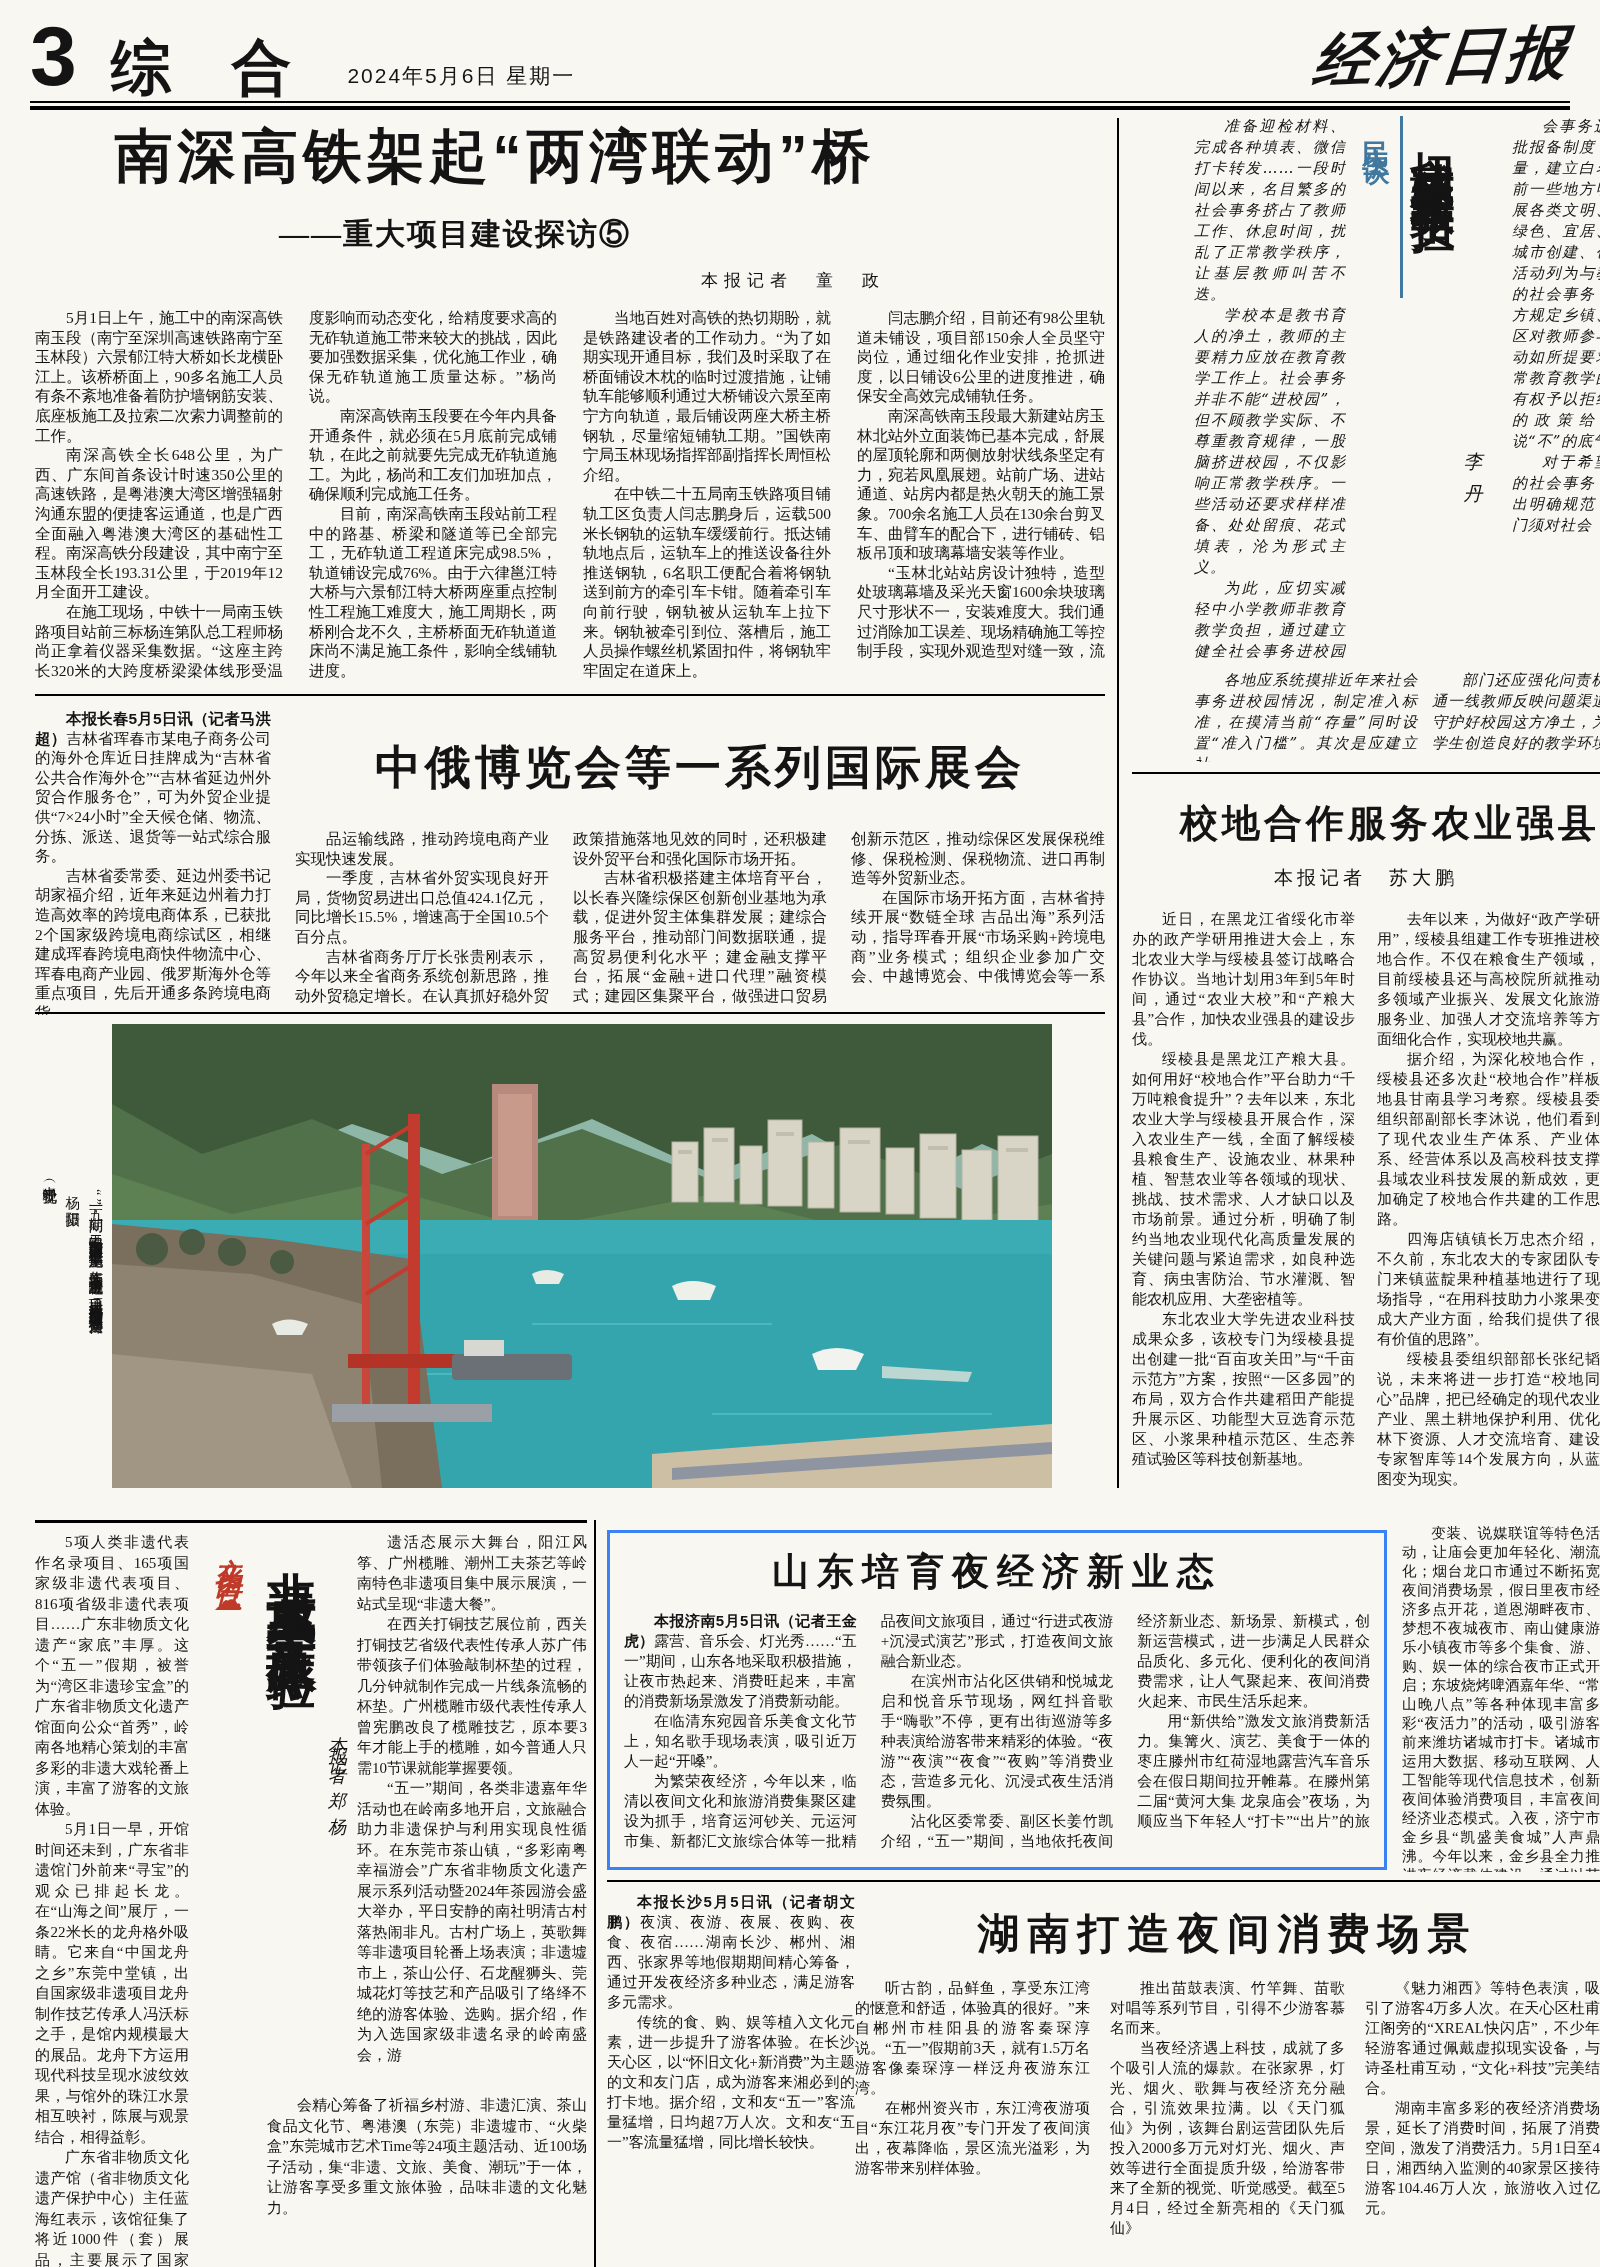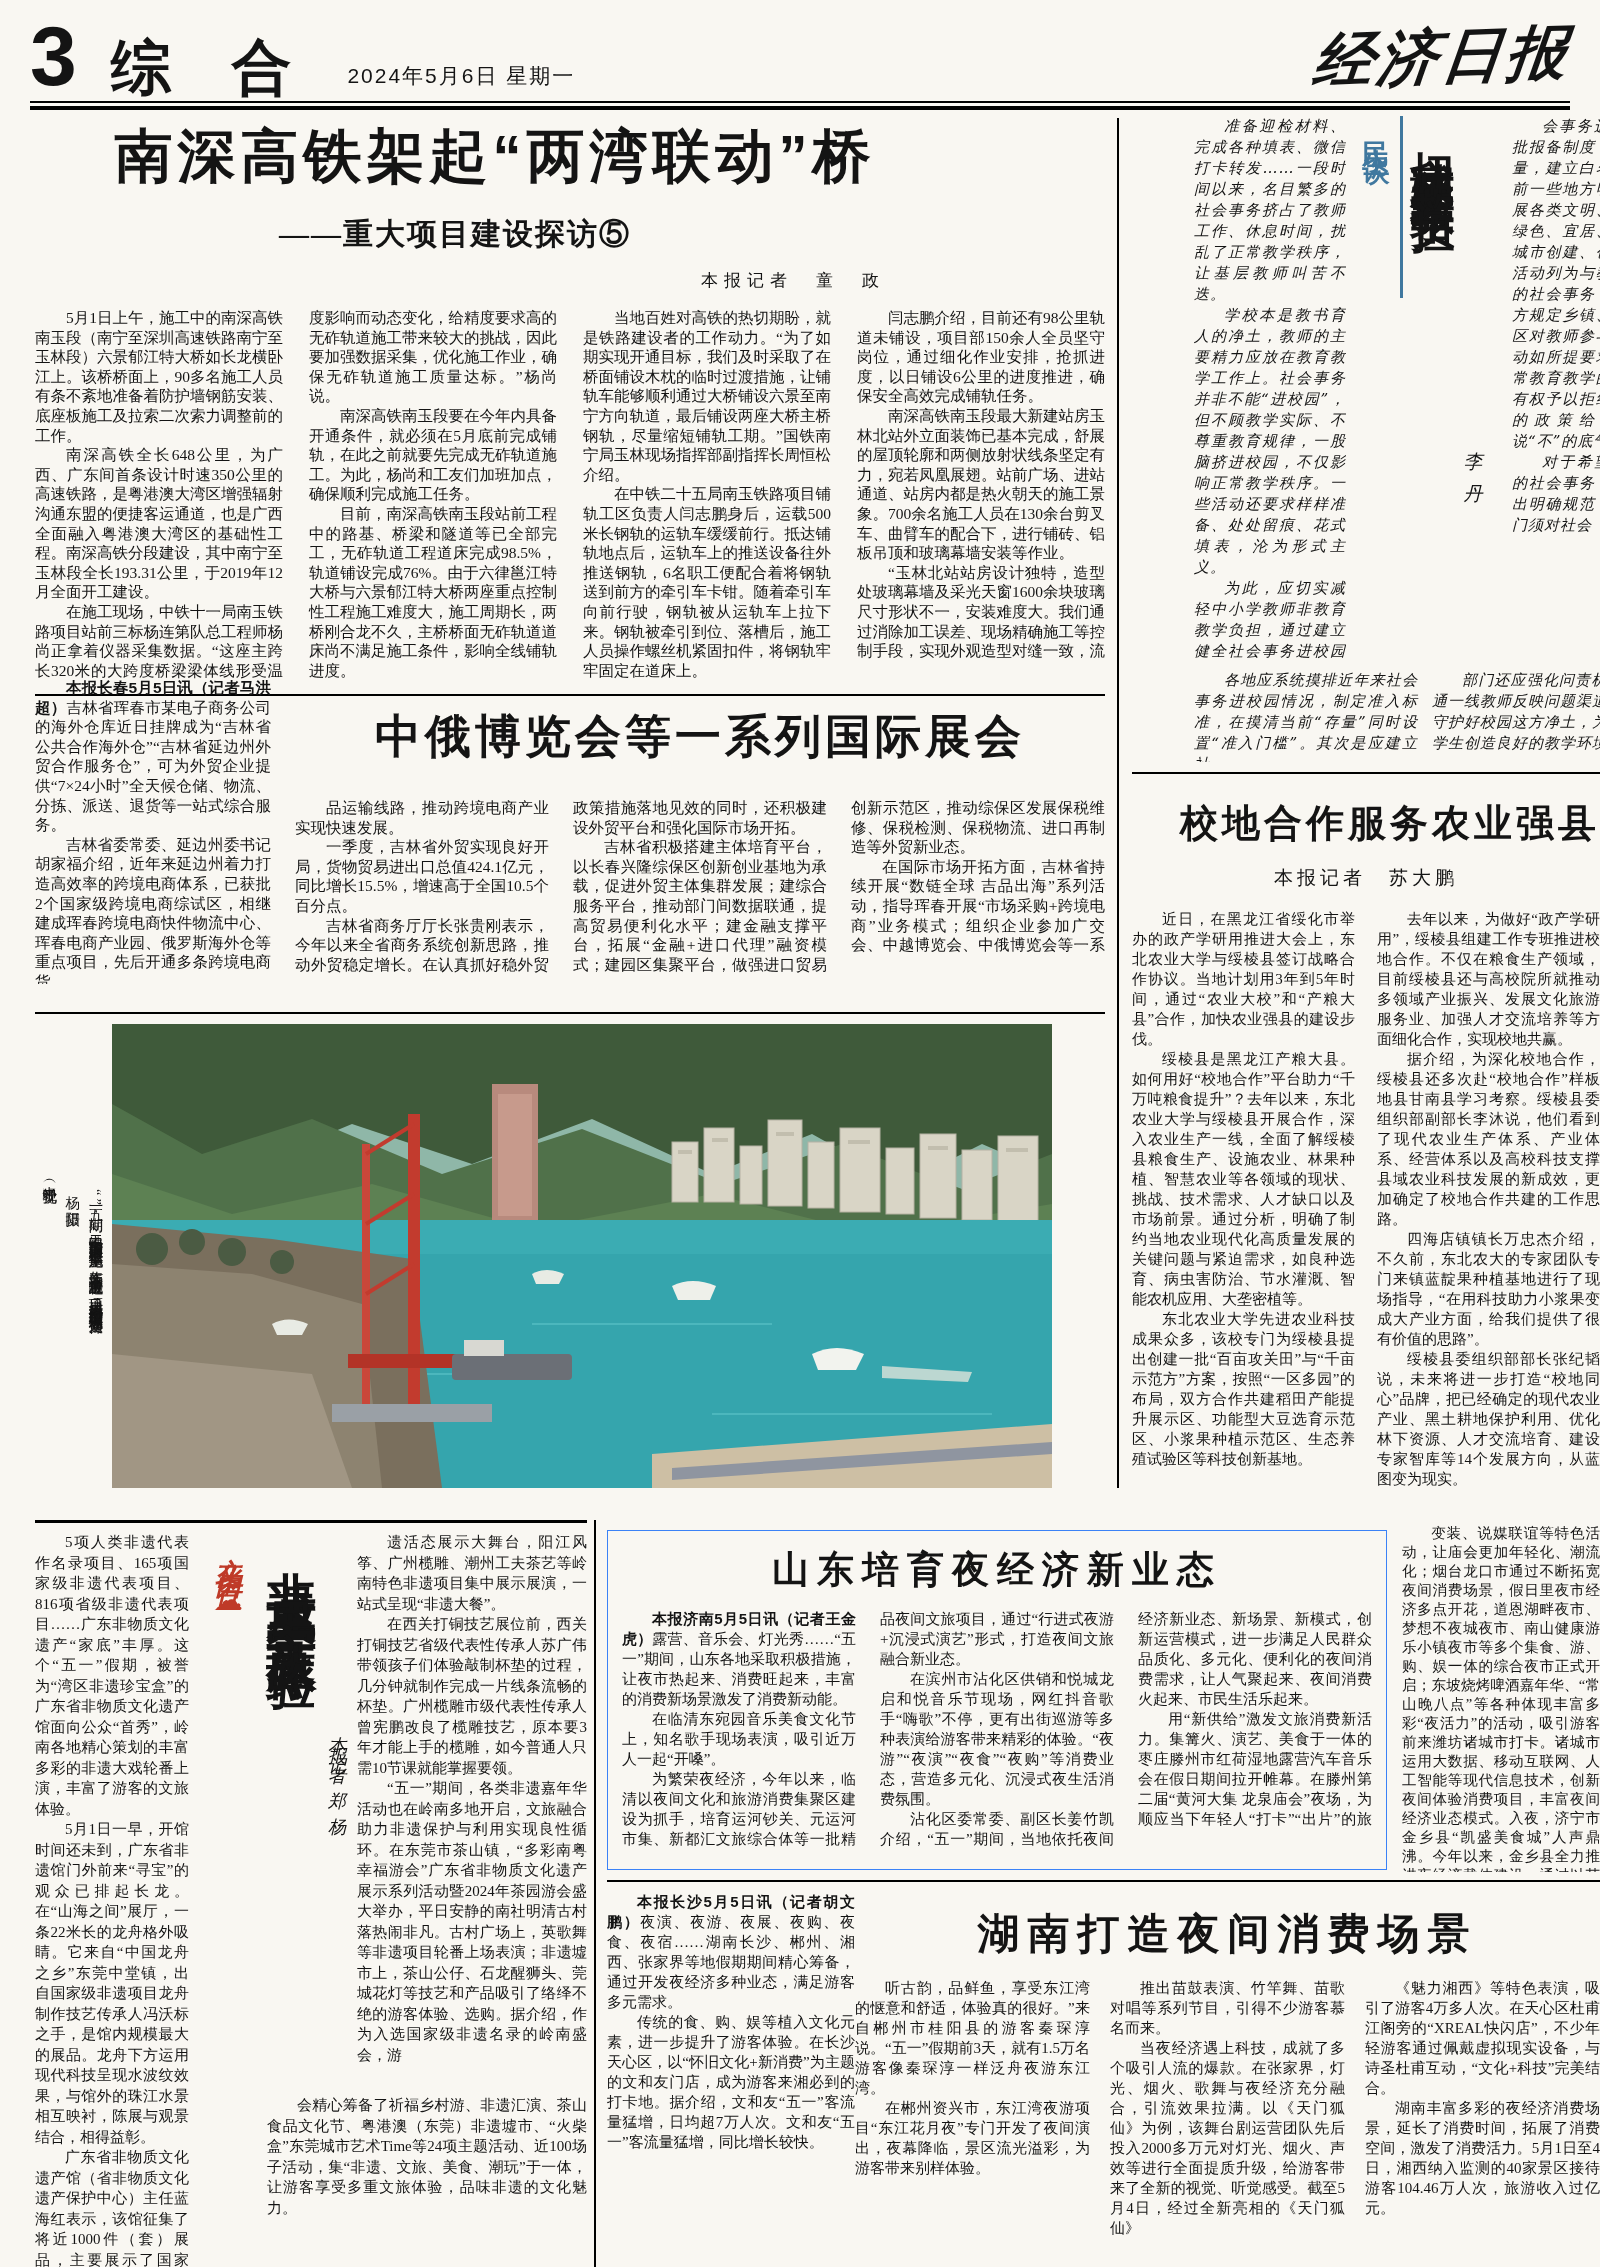--- a/index.html
+++ b/index.html
@@ -69,21 +69,21 @@
 <div class="abs" style="left:35px;top:118px;width:1070px;height:572px;overflow:hidden;">
   <div class="main-hl sans">南深高铁架起“两湾联动”桥</div>
   <div class="main-sub" style="margin-top:18px;">——重大项目建设探访⑤</div>
   <div class="main-by" style="margin-top:14px;">本报记者　童　政</div>
   <div class="body-txt cols4" style="margin-top:16px;height:382px;">
     <div class="contents"><p>5月1日上午，施工中的南深高铁南玉段（南宁至深圳高速铁路南宁至玉林段）六景郁江特大桥如长龙横卧江上。该桥桥面上，90多名施工人员有条不紊地准备着防护墙钢筋安装、底座板施工及拉索二次索力调整前的工作。</p><p>南深高铁全长648公里，为广西、广东间首条设计时速350公里的高速铁路，是粤港澳大湾区增强辐射沟通东盟的便捷客运通道，也是广西全面融入粤港澳大湾区的基础性工程。南深高铁分段建设，其中南宁至玉林段全长193.31公里，于2019年12月全面开工建设。</p><p>在施工现场，中铁十一局南玉铁路项目站前三标杨连第队总工程师杨尚正拿着仪器采集数据。“这座主跨长320米的大跨度桥梁梁体线形受温度影响而动态变化，给精度要求高的无砟轨道施工带来较大的挑战，因此要加强数据采集，优化施工作业，确保无砟轨道施工质量达标。”杨尚说。</p><p>南深高铁南玉段要在今年内具备开通条件，就必须在5月底前完成铺轨，在此之前就要先完成无砟轨道施工。为此，杨尚和工友们加班加点，确保顺利完成施工任务。</p><p>目前，南深高铁南玉段站前工程中的路基、桥梁和隧道等已全部完工，无砟轨道工程道床完成98.5%，轨道铺设完成76%。由于六律邕江特大桥与六景郁江特大桥两座重点控制性工程施工难度大，施工周期长，两桥刚合龙不久，主桥桥面无砟轨道道床尚不满足施工条件，影响全线铺轨进度。</p><p>当地百姓对高铁的热切期盼，就是铁路建设者的工作动力。“为了如期实现开通目标，我们及时采取了在桥面铺设木枕的临时过渡措施，让铺轨车能够顺利通过大桥铺设六景至南宁方向轨道，最后铺设两座大桥主桥钢轨，尽量缩短铺轨工期。”国铁南宁局玉林现场指挥部副指挥长周恒松介绍。</p><p>在中铁二十五局南玉铁路项目铺轨工区负责人闫志鹏身后，运载500米长钢轨的运轨车缓缓前行。抵达铺轨地点后，运轨车上的推送设备往外推送钢轨，6名职工便配合着将钢轨送到前方的牵引车卡钳。随着牵引车向前行驶，钢轨被从运轨车上拉下来。钢轨被牵引到位、落槽后，施工人员操作螺丝机紧固扣件，将钢轨牢牢固定在道床上。</p><p>闫志鹏介绍，目前还有98公里轨道未铺设，项目部150余人全员坚守岗位，通过细化作业安排，抢抓进度，以日铺设6公里的进度推进，确保安全高效完成铺轨任务。</p><p>南深高铁南玉段最大新建站房玉林北站外立面装饰已基本完成，舒展的屋顶轮廓和两侧放射状线条坚定有力，宛若凤凰展翅。站前广场、进站通道、站房内都是热火朝天的施工景象。700余名施工人员在130余台剪叉车、曲臂车的配合下，进行铺砖、铝板吊顶和玻璃幕墙安装等作业。</p><p>“玉林北站站房设计独特，造型处玻璃幕墙及采光天窗1600余块玻璃尺寸形状不一，安装难度大。我们通过消除加工误差、现场精确施工等控制手段，实现外观造型对缝一致，流畅美观。”中铁十一局南玉铁路玉林北站项目工程部部长梁翼说。</p></div>
   </div>
 </div>
 
 <div class="abs rule" style="left:35px;top:694px;width:1070px;height:2px;"></div>
-<div class="abs" style="left:35px;top:678px;width:1070px;height:306px;overflow:hidden;">
+<div class="abs" style="left:35px;top:709px;width:1070px;height:306px;overflow:hidden;">
   <div style="display:flex;gap:24px;height:100%;">
     <div class="body-txt" style="width:236px;flex:none;overflow:hidden;">
       <p><b class="dl">本报长春5月5日讯（记者马洪超）</b><span>吉林省珲春市某电子商务公司的海外仓库近日挂牌成为“吉林省公共合作海外仓”“吉林省延边州外贸合作服务仓”，可为外贸企业提供“7×24小时”全天候仓储、物流、分拣、派送、退货等一站式综合服务。</span></p>
       <div class="contents"><p>吉林省委常委、延边州委书记胡家福介绍，近年来延边州着力打造高效率的跨境电商体系，已获批2个国家级跨境电商综试区，相继建成珲春跨境电商快件物流中心、珲春电商产业园、俄罗斯海外仓等重点项目，先后开通多条跨境电商货</p></div>
     </div>
     <div style="flex:1;display:flex;flex-direction:column;">
       <div class="jl-hl">中俄博览会等一系列国际展会</div>
       <div class="body-txt cols3" style="margin-top:30px;flex:1;">
         <div class="contents"><p>品运输线路，推动跨境电商产业实现快速发展。</p><p>一季度，吉林省外贸实现良好开局，货物贸易进出口总值424.1亿元，同比增长15.5%，增速高于全国10.5个百分点。</p><p>吉林省商务厅厅长张贵刚表示，今年以来全省商务系统创新思路，推动外贸稳定增长。在认真抓好稳外贸政策措施落地见效的同时，还积极建设外贸平台和强化国际市场开拓。</p><p>吉林省积极搭建主体培育平台，以长春兴隆综保区创新创业基地为承载，促进外贸主体集群发展；建综合服务平台，推动部门间数据联通，提高贸易便利化水平；建金融支撑平台，拓展“金融+进口代理”融资模式；建园区集聚平台，做强进口贸易创新示范区，推动综保区发展保税维修、保税检测、保税物流、进口再制造等外贸新业态。</p><p>在国际市场开拓方面，吉林省持续开展“数链全球 吉品出海”系列活动，指导珲春开展“市场采购+跨境电商”业务模式；组织企业参加广交会、中越博览会、中俄博览会等一系列国际展会，全力帮助企业稳订单拓市场。</p></div>
       </div>
@@ -221,21 +221,21 @@
         <div class="body-txt" style="flex:1;overflow:hidden;font-size:15px;line-height:20.5px;">
           <div class="contents"><p>遗活态展示大舞台，阳江风筝、广州榄雕、潮州工夫茶艺等岭南特色非遗项目集中展示展演，一站式呈现“非遗大餐”。</p><p>在西关打铜技艺展位前，西关打铜技艺省级代表性传承人苏广伟带领孩子们体验敲制杯垫的过程，几分钟就制作完成一片线条流畅的杯垫。广州榄雕市级代表性传承人曾宪鹏改良了榄雕技艺，原本要3年才能上手的榄雕，如今普通人只需10节课就能掌握要领。</p><p>“五一”期间，各类非遗嘉年华活动也在岭南多地开启，文旅融合助力非遗保护与利用实现良性循环。在东莞市茶山镇，“多彩南粤 幸福游会”广东省非物质文化遗产展示系列活动暨2024年茶园游会盛大举办，平日安静的南社明清古村落热闹非凡。古村广场上，英歌舞等非遗项目轮番上场表演；非遗墟市上，茶山公仔、石龙醒狮头、莞城花灯等技艺和产品吸引了络绎不绝的游客体验、选购。据介绍，作为入选国家级非遗名录的岭南盛会，游</p></div>
         </div>
       </div>
       <p class="body-txt" style="flex:1;margin-top:8px;font-size:15px;line-height:20.5px;overflow:hidden;">会精心筹备了祈福乡村游、非遗汇演、茶山食品文化节、粤港澳（东莞）非遗墟市、“火柴盒”东莞城市艺术Time等24项主题活动、近100场子活动，集“非遗、文旅、美食、潮玩”于一体，让游客享受多重文旅体验，品味非遗的文化魅力。</p>
     </div>
   </div>
 </div>
 <div class="abs rule" style="left:594px;top:1520px;width:2px;height:747px;"></div>
 
-<div class="abs" style="left:607px;top:1530px;width:780px;height:340px;border:1px solid #3b82f6;box-sizing:border-box;overflow:hidden;">
+<div class="abs" style="left:607px;top:1530px;width:780px;height:340px;border:3px solid #3b82f6;box-sizing:border-box;overflow:hidden;">
   <div class="sd-hl sans" style="margin-top:14px;">山东培育夜经济新业态</div>
   <div class="body-txt cols3" style="margin:14px 14px 0;height:252px;font-size:15px;line-height:20px;">
     <p><b class="dl">本报济南5月5日讯（记者王金虎）</b><span>露营、音乐会、灯光秀……“五一”期间，山东各地采取积极措施，让夜市热起来、消费旺起来，丰富的消费新场景激发了消费新动能。</span></p>
     <div class="contents"><p>在临清东宛园音乐美食文化节上，知名歌手现场表演，吸引近万人一起“开嗓”。</p><p>为繁荣夜经济，今年以来，临清以夜间文化和旅游消费集聚区建设为抓手，培育运河钞关、元运河市集、新都汇文旅综合体等一批精品夜间文旅项目，通过“行进式夜游+沉浸式演艺”形式，打造夜间文旅融合新业态。</p><p>在滨州市沾化区供销和悦城龙启和悦音乐节现场，网红抖音歌手“嗨歌”不停，更有出街巡游等多种表演给游客带来精彩的体验。“夜游”“夜演”“夜食”“夜购”等消费业态，营造多元化、沉浸式夜生活消费氛围。</p><p>沾化区委常委、副区长姜竹凯介绍，“五一”期间，当地依托夜间经济新业态、新场景、新模式，创新运营模式，进一步满足人民群众品质化、多元化、便利化的夜间消费需求，让人气聚起来、夜间消费火起来、市民生活乐起来。</p><p>用“新供给”激发文旅消费新活力。集篝火、演艺、美食于一体的枣庄滕州市红荷湿地露营汽车音乐会在假日期间拉开帷幕。在滕州第二届“黄河大集 龙泉庙会”夜场，为顺应当下年轻人“打卡”“出片”的旅游习惯，当地新增了方言打卡、汉服</p></div>
   </div>
 </div>
 <div class="abs small-txt" style="left:1402px;top:1524px;width:198px;height:348px;overflow:hidden;">
   <div class="contents"><p>变装、说媒联谊等特色活动，让庙会更加年轻化、潮流化；烟台龙口市通过不断拓宽夜间消费场景，假日里夜市经济多点开花，道恩湖畔夜市、梦想不夜城夜市、南山健康游乐小镇夜市等多个集食、游、购、娱一体的综合夜市正式开启；东坡烧烤啤酒嘉年华、“常山晚八点”等各种体现丰富多彩“夜活力”的活动，吸引游客前来潍坊诸城市打卡。诸城市运用大数据、移动互联网、人工智能等现代信息技术，创新夜间体验消费项目，丰富夜间经济业态模式。入夜，济宁市金乡县“凯盛美食城”人声鼎沸。今年以来，金乡县全力推进夜经济载体建设，通过以节聚势、美食为媒、培育夜市等举措，促进“夜经济”提档升级。</p></div>
 </div>
 

